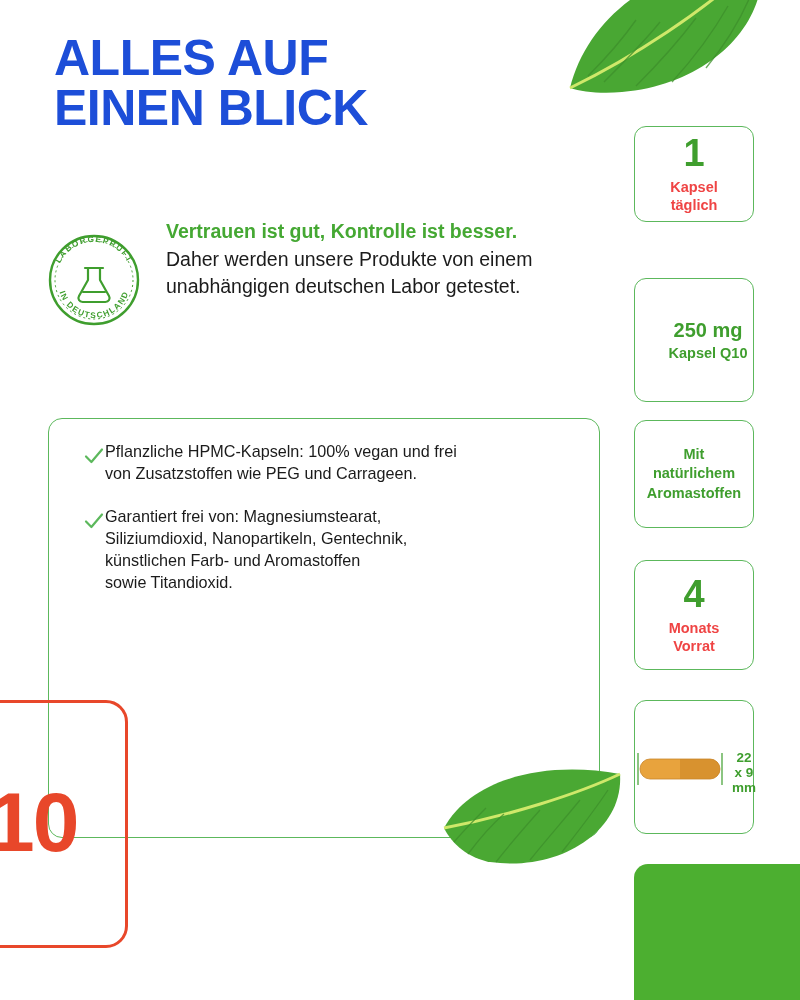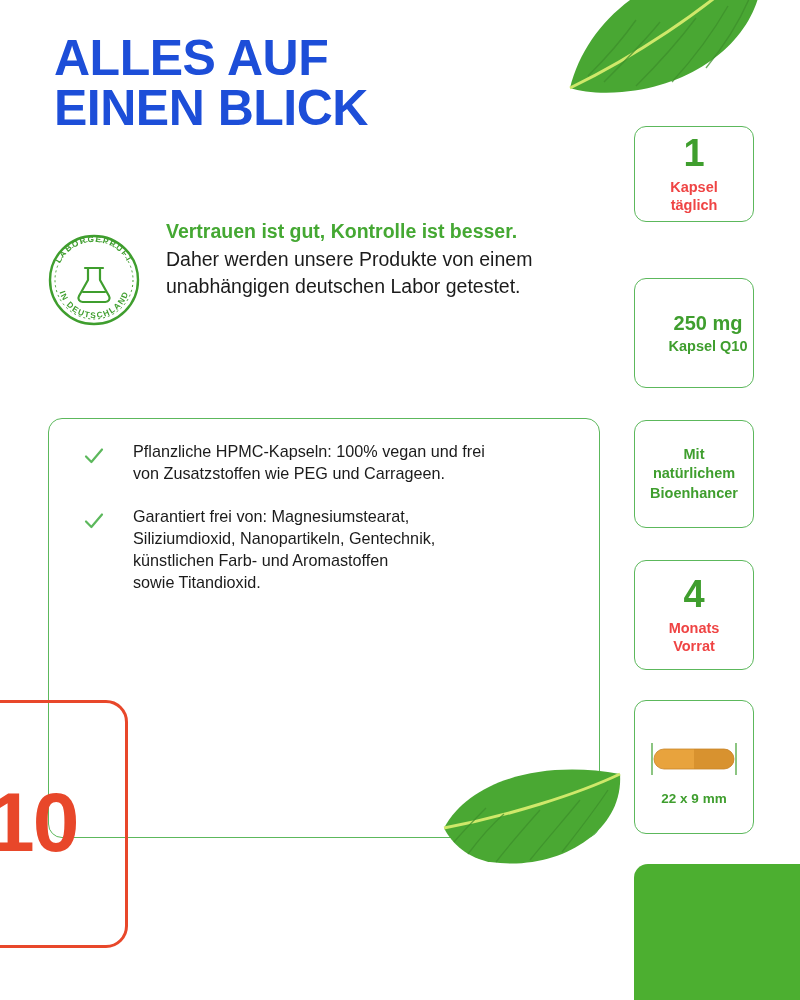--- a/index.html
+++ b/index.html
@@ -78,21 +78,21 @@
   .feature-list {
     position: absolute;
     left: 34px;
     top: 22px;
     width: 500px;
     list-style: none;
   }
   .feature-item {
     display: flex;
     align-items: flex-start;
-    gap: 28px;
+    gap: 0;
     margin-bottom: 22px;
   }
   .check {
     flex: 0 0 auto;
     width: 22px;
     height: 22px;
     margin-top: 4px;
   }
   .check svg { display: block; }
   .feature-text {
@@ -144,29 +144,29 @@
   }
   .card .small-lines {
     font-size: 14.5px;
     font-weight: 700;
     line-height: 1.35;
     color: #3f9e2e;
     white-space: pre-line;
   }
 
   #card-dose   { top: 126px;  height: 96px; }
-  #card-amount { top: 278px;  height: 110px; padding-left: 28px; }
+  #card-amount { top: 278px;  height: 124px; padding-left: 28px; }
   #card-bio    { top: 420px;  height: 108px; }
   #card-supply { top: 560px;  height: 110px; }
   #card-size   { top: 700px;  height: 134px; padding-top: 8px; }
 
   .capsule-wrap {
     width: 100%;
     display: flex;
-    flex-direction: column;
+    flex-direction: row;
     align-items: center;
     justify-content: center;
     gap: 4px;
   }
   .capsule-size-label {
     font-size: 13.5px;
     font-weight: 700;
     color: #3f9e2e;
     margin-top: 2px;
   }
@@ -308,21 +308,21 @@
   </div>
 
   <div class="card" id="card-amount">
     <span class="mid">250 mg</span>
     <span class="mid-sub">Kapsel Q10</span>
   </div>
 
   <div class="card" id="card-bio">
     <span class="small-lines">Mit
 natürlichem
-Bioenhancer</span>
+Aromastoffen</span>
   </div>
 
   <div class="card" id="card-supply">
     <span class="big">4</span>
     <span class="sub">Monats
 Vorrat</span>
   </div>
 
   <div class="card" id="card-size">
     <div class="capsule-wrap">

